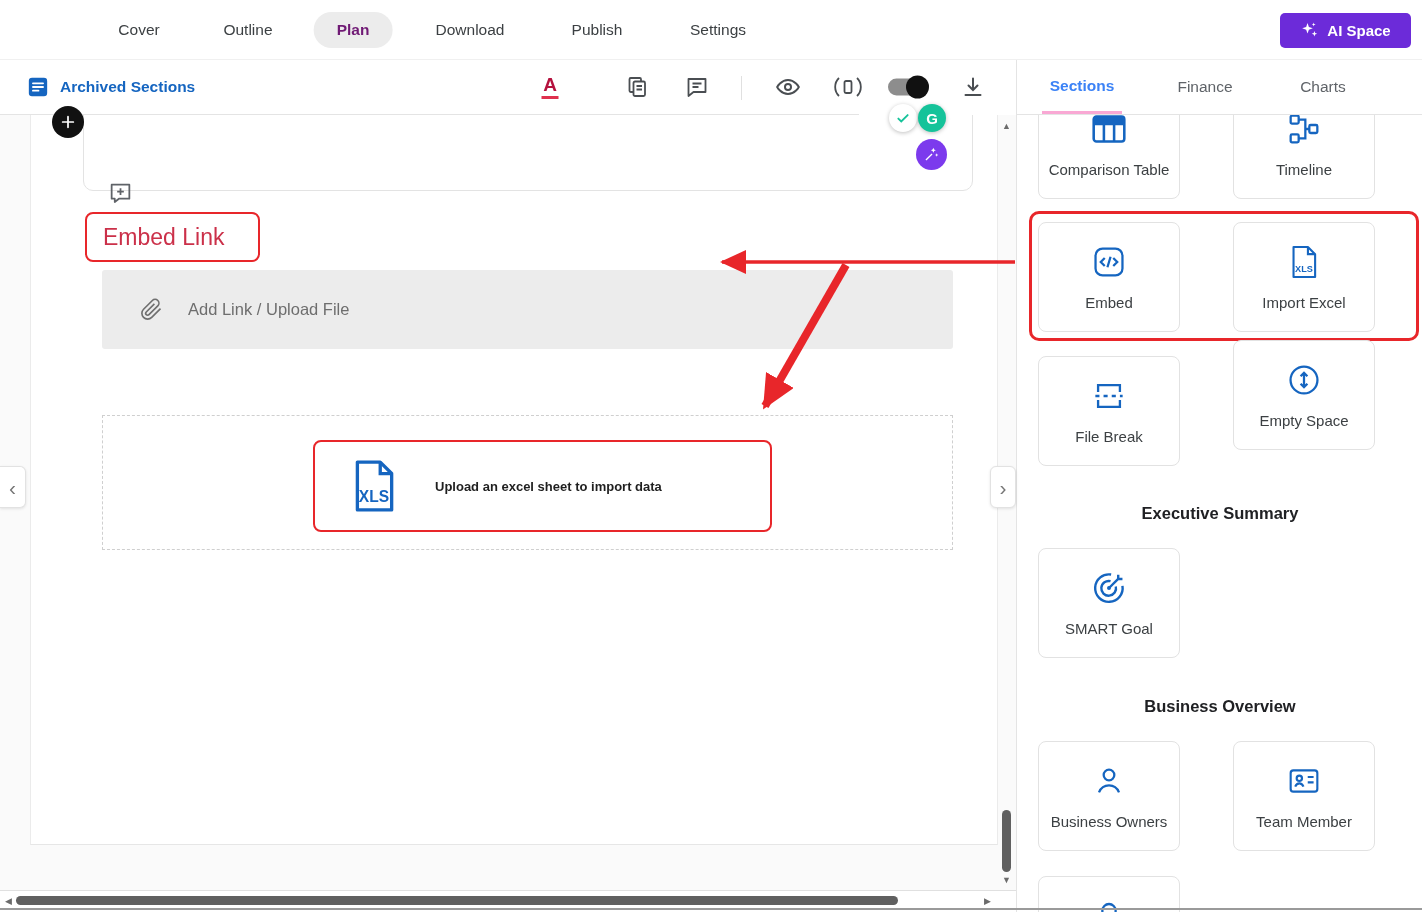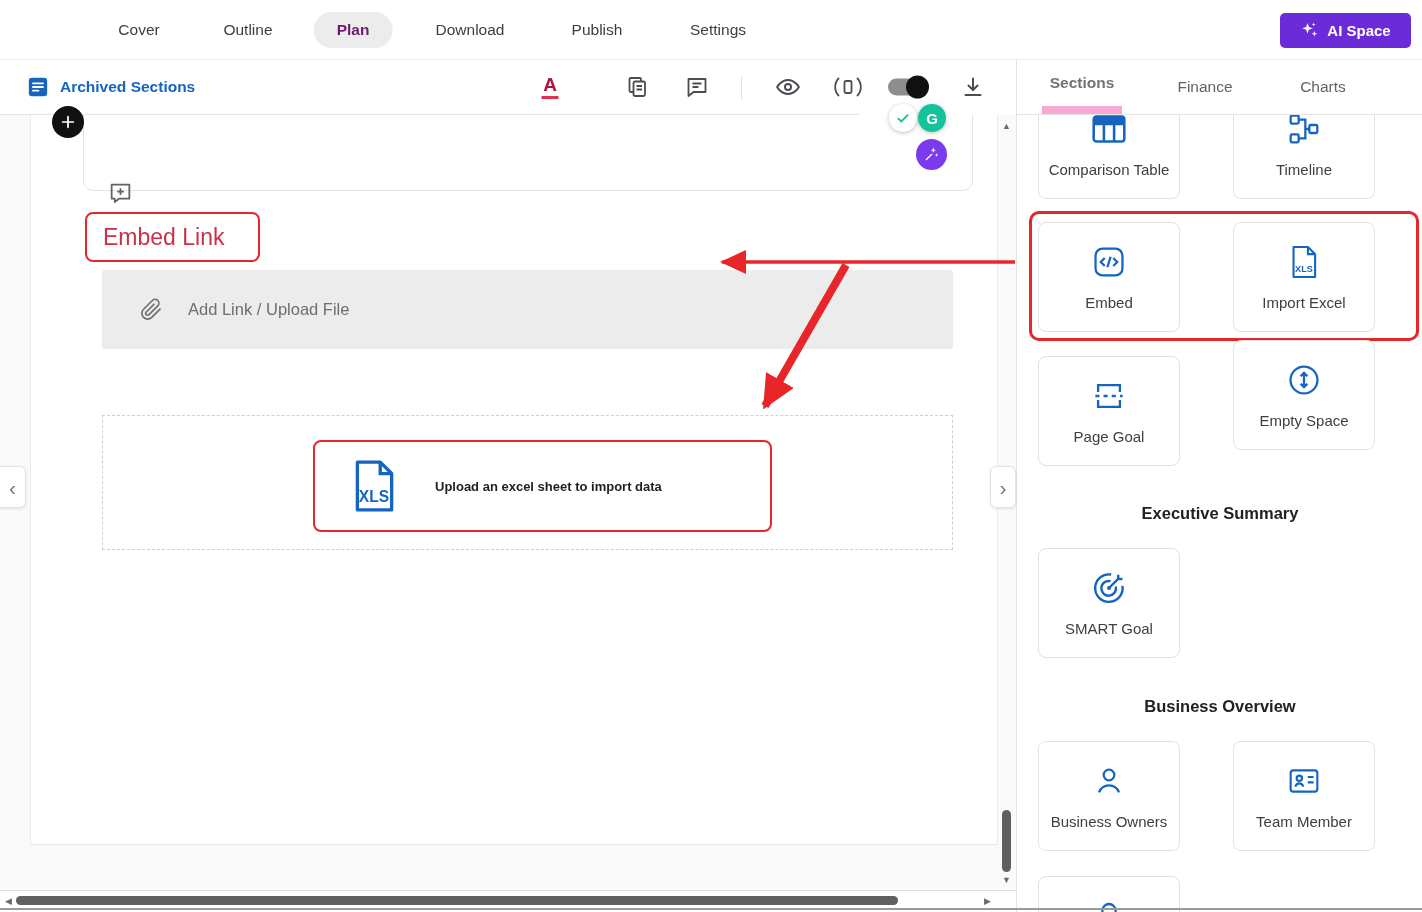--- a/index.html
+++ b/index.html
@@ -17,21 +17,21 @@
 
   
   #toolbar { left:0; top:60px; width:859px; height:55px; background:#fff; border-bottom:1px solid #e4e4e4; z-index:25; }
   .tbtn { position:absolute; top:50%; transform:translate(-50%,-50%); display:flex; flex-direction:column; align-items:center; justify-content:center; cursor:pointer; }
   #archived { position:absolute; left:27px; top:0; height:54px; display:flex; align-items:center; gap:11px; cursor:pointer; }
   #archived span { color:#1565c0; font-weight:700; font-size:15.5px; }
 
   
   #side-tabs { left:1016px; top:60px; width:406px; height:55px; background:#fff; border-bottom:1px solid #e4e4e4; border-left:1px solid #e4e4e4; z-index:25; }
   .side-tab { position:absolute; top:0; height:54px; display:flex; align-items:center; justify-content:center; font-size:15.5px; color:#5f6368; cursor:pointer; }
-  .side-tab.active { color:#737373; font-weight:700; border-bottom:8px solid #f9a8d4; }
+  .side-tab.active { color:#3b82f6; font-weight:700; border-bottom:3px solid #f9a8d4; }
 
   
   #sidebar { left:1016px; top:115px; width:406px; height:797px; background:#fff; border-left:1px solid #e4e4e4; overflow:hidden; z-index:20; }
   .card { position:absolute; width:142px; height:110px; background:#fff; border:1px solid #e2e2e2; border-radius:8px;
     display:flex; flex-direction:column; align-items:center; padding-top:22px; gap:15px; cursor:pointer; }
   .card .lbl { font-size:15px; color:#3c4043; white-space:nowrap; }
   .cicon { height:34px; display:flex; align-items:center; }
   .shead { position:absolute; left:0; width:406px; text-align:center; font-size:16.5px; font-weight:700; color:#202124; }
   .red-box { border:3px solid #e8262a; border-radius:10px; pointer-events:none; }
 
@@ -281,21 +281,21 @@
   </div>
 
   <div class="card" style="left:21px;top:241px">
     <span class="cicon">
       <svg width="34" height="30" viewBox="0 0 24 22" fill="none" stroke="#1565c0" stroke-width="1.7">
         <path d="M4 8V3h16v5"></path>
         <path d="M4 14v5h16v-5"></path>
         <path d="M2 11h3M8 11h3M14 11h3M20 11h2"></path>
       </svg>
     </span>
-    <span class="lbl">Page Goal</span>
+    <span class="lbl">File Break</span>
   </div>
   <div class="card" style="left:216px;top:225px">
     <span class="cicon">
       <svg width="34" height="34" viewBox="0 0 24 24" fill="none" stroke="#1565c0" stroke-width="1.6">
         <circle cx="12" cy="12" r="9.5"></circle>
         <path d="M12 7.2v9.6M9.6 9.4L12 7l2.4 2.4M9.6 14.6L12 17l2.4-2.4"></path>
       </svg>
     </span>
     <span class="lbl">Empty Space</span>
   </div>

